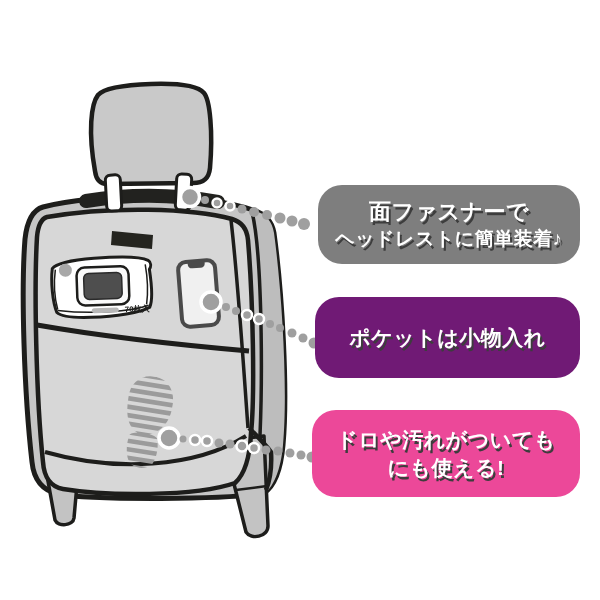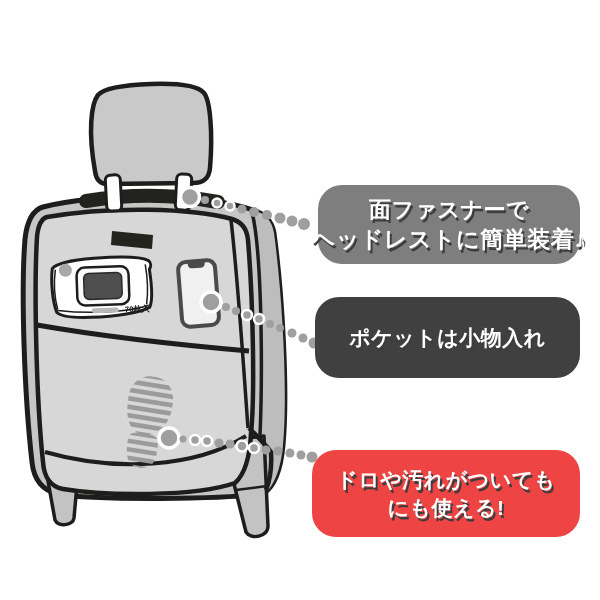--- a/index.html
+++ b/index.html
@@ -11,21 +11,21 @@
   .callout{
     position:absolute;border-radius:24px;color:#ffffff;
     display:flex;flex-direction:column;align-items:center;justify-content:center;
     font-weight:bold;text-align:center;
     text-shadow:2px 3px 0 #3d3d3d;
     line-height:1.32;letter-spacing:0.5px;
   }
   .callout .cl{white-space:nowrap;}
   .c1{left:318px;top:185px;width:262px;height:79px;}
   .c1 .l1{font-size:22px;}
-  .c1 .l2{font-size:23px;}
+  .c1 .l2{font-size:19px;}
   .c2{left:315px;top:297px;width:265px;height:81px;}
   .c2 .l1,.c2 .l2{font-size:21px;}
   .c3{left:312px;top:410px;width:268px;height:87px;}
   .c3 .l1,.c3 .l2{font-size:21px;}
 </style>
 </head>
 <body>
 
 <div class="stage">
 
@@ -145,22 +145,22 @@
       <circle cx="301" cy="455" r="4.5"></circle>
       <circle cx="312" cy="457" r="5.5"></circle>
     </g>
   </svg>
 
   <div class="callout c1" style="background-color: rgb(126, 126, 126);">
     <div class="cl l1">面ファスナーで</div>
     <div class="cl l2">ヘッドレストに簡単装着♪</div>
   </div>
 
-  <div class="callout c2" style="background-color: #404040;">
+  <div class="callout c2" style="background-color: #701a75;">
     <div class="cl l1">ポケットは小物入れ</div>
   </div>
 
-  <div class="callout c3" style="background-color: #ef4444; margin-top: 40px;">
+  <div class="callout c3" style="background-color: #ec4899;">
     <div class="cl l1">ドロや汚れがついても</div>
     <div class="cl l2">にも使える!</div>
   </div>
 
 </div>
 
 </body></html>

